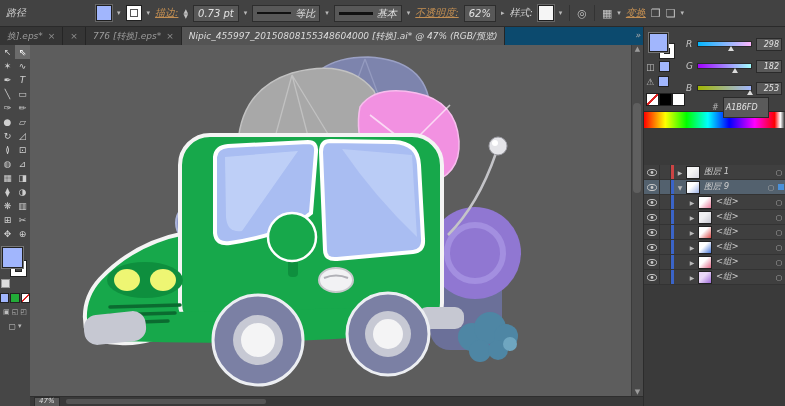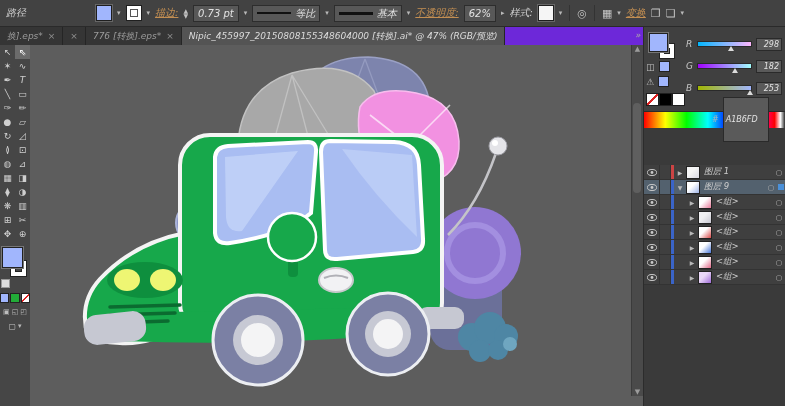--- a/index.html
+++ b/index.html
@@ -17,21 +17,21 @@
   .cb-swatch.style{background:#f5f5f5;}
   .caret{color:#b9b9b9;font-size:7px;}
   .cb-field{background:#585858;border:1px solid #2d2d2d;color:#e2e2e2;padding:1px 4px;height:13px;
     line-height:13px;display:inline-flex;align-items:center;gap:4px;}
   .stepper{display:inline-flex;flex-direction:column;line-height:5px;font-size:6px;color:#cicic1;color:#c1c1c1;}
   .mini-line{display:inline-block;width:34px;height:2px;background:#111;}
   .mini-line.thick{height:3px;}
   .cb-icon{color:#c3c3c3;font-size:11px;}
   .cb-sep{width:1px;height:16px;background:#333;margin:0 2px;}
   
-  .tab-bar{position:absolute;left:0;top:27px;width:643px;height:18px;background:#6d28d9;display:flex;
+  .tab-bar{position:absolute;left:0;top:27px;width:643px;height:18px;background:#0c4a6e;display:flex;
     align-items:stretch;overflow:hidden;border-bottom:1px solid #262626;}
   .tab{display:flex;align-items:center;gap:5px;padding:0 7px;background:#353535;border-right:1px solid #252525;
     color:#9a9a9a;font-size:9px;white-space:nowrap;cursor:pointer;}
   .tab.active{background:#545454;color:#dcdcdc;}
   .tab-close{color:#8f8f8f;font-size:9px;}
   .tab-overflow{position:absolute;right:2px;top:3px;color:#aaa;font-size:9px;}
   
   .toolbar{position:absolute;left:0;top:45px;width:30px;height:361px;background:#464646;border-right:1px solid #303030;}
   .tools-grid{display:grid;grid-template-columns:15px 15px;}
   .tool{height:14px;display:flex;align-items:center;justify-content:center;color:#cfcfcf;font-size:9px;cursor:pointer;}
@@ -81,21 +81,21 @@
   .ch-row{display:flex;align-items:center;gap:4px;height:22px;}
   .ch-label{width:8px;color:#c5c5c5;font-size:9px;}
   .ch-track{position:relative;width:56px;height:4px;border:1px solid #2a2a2a;}
   .ch-thumb{position:absolute;top:4px;width:0;height:0;border-left:3px solid transparent;
     border-right:3px solid transparent;border-bottom:5px solid #dcdcdc;transform:translateX(-3px);}
   .ch-value{width:22px;background:#5a5a5a;border:1px solid #2a2a2a;color:#e3e3e3;font-size:8px;
     text-align:right;padding:0 2px;height:11px;line-height:11px;}
   .hex-row{position:absolute;left:42px;top:70px;display:flex;align-items:center;gap:4px;}
   .hex-row .hash{color:#b5b5b5;font-size:8px;margin-left:26px;}
   .hex-box{width:40px;background:#5a5a5a;border:1px solid #2a2a2a;color:#e3e3e3;font-size:8px;
-    padding:16px 2px;height:11px;line-height:11px;}
+    padding:4px 2px;height:11px;line-height:11px;}
   .spectrum{height:16px;background:
      linear-gradient(90deg,#f00 0%,#ff0 15%,#0f0 30%,#0ff 45%,#00f 60%,#f0f 78%,#f00 92%,#fff 96%,#000 100%);
      border-top:1px solid #2a2a2a;cursor:crosshair;}
   .panel-gap{height:37px;background:#3a3a3a;}
   .layers-rows{background:#3f3f3f;}
   .lrow{display:flex;align-items:center;height:14px;border-bottom:1px solid #333;position:relative;cursor:pointer;}
   .lrow.selected{background:#53616e;}
   .l-eye{width:15px;display:flex;justify-content:center;align-items:center;border-right:1px solid #333;height:100%;}
   .l-lock{width:10px;height:100%;border-right:1px solid #333;}
   .l-bar{width:3px;height:100%;}
@@ -316,20 +316,24 @@
         <circle cx="358" cy="289" r="41" fill="var(--tire)" stroke="#eceef2" stroke-width="3"></circle>
         <circle cx="358" cy="289" r="23" fill="var(--ring)"></circle>
         <circle cx="358" cy="289" r="15" fill="var(--hub)"></circle>
       </g>
     </svg>
     <div class="vscroll">
       <span class="arr up">▲</span>
       <span class="thumb"></span>
       <span class="arr dn">▼</span>
     </div>
+    <div class="status-strip">
+      <span class="zoom-box">47%</span>
+      <span class="hthumb"></span>
+    </div>
   </div>
 
   <div class="right-panel">
     <div class="color-body">
       <div class="ccol">
         <span class="cc-stroke"></span>
         <span class="cc-fill"></span>
       </div>
       <div class="cc-row" style="top:34px">
         <span>◫</span>

